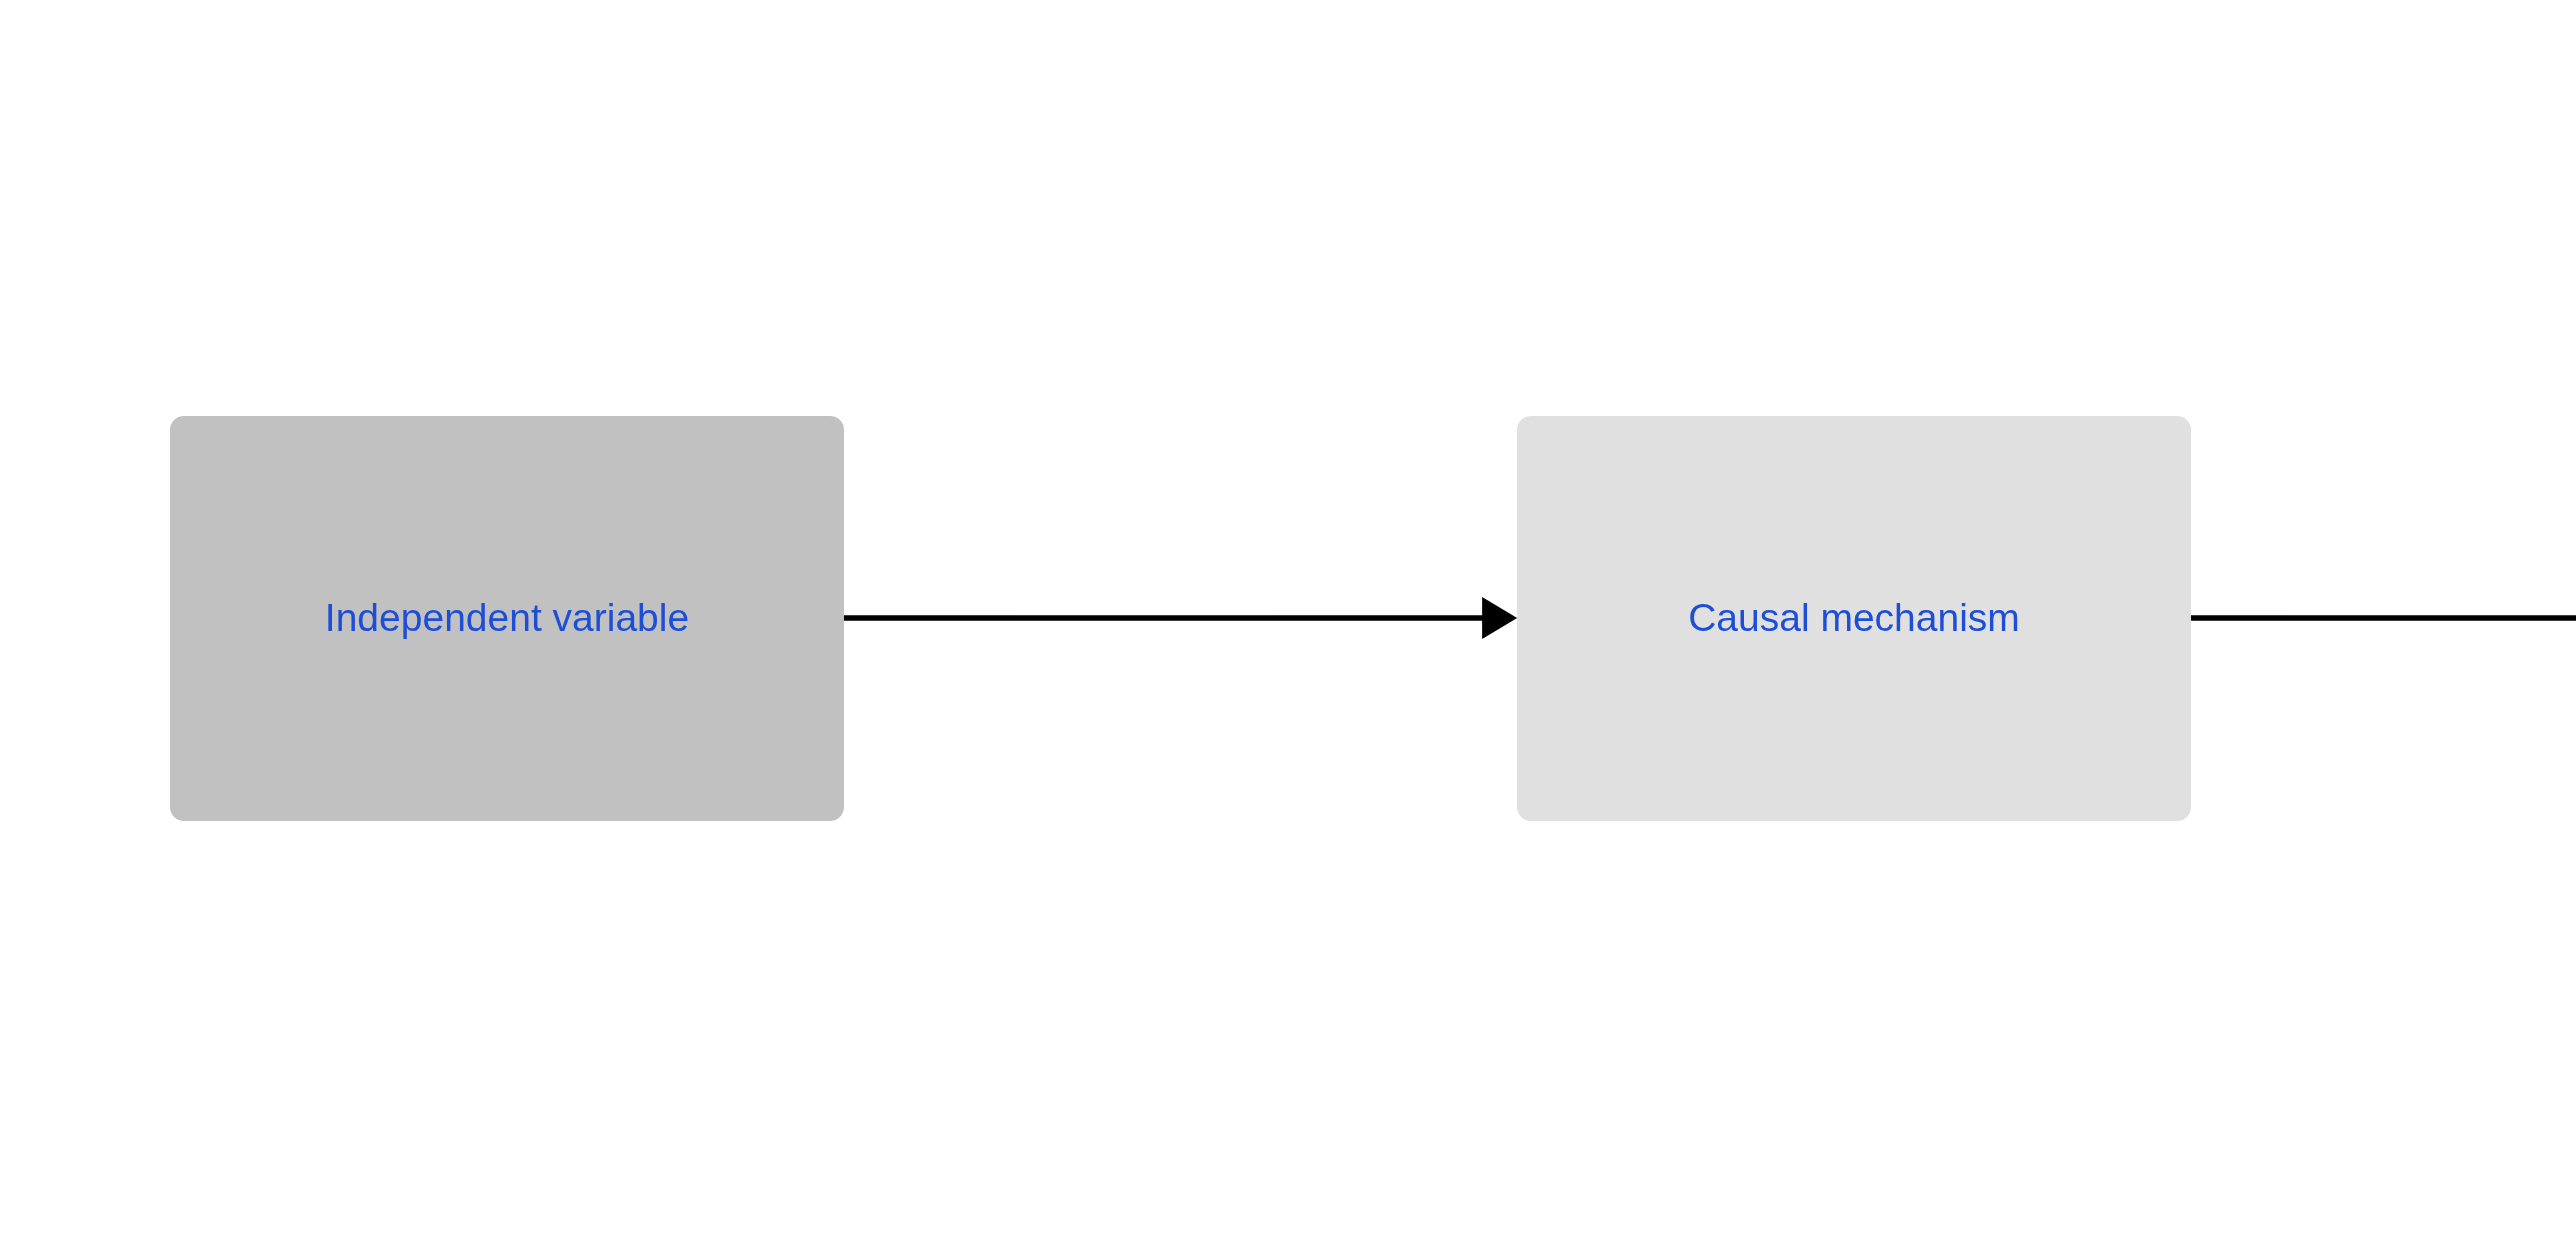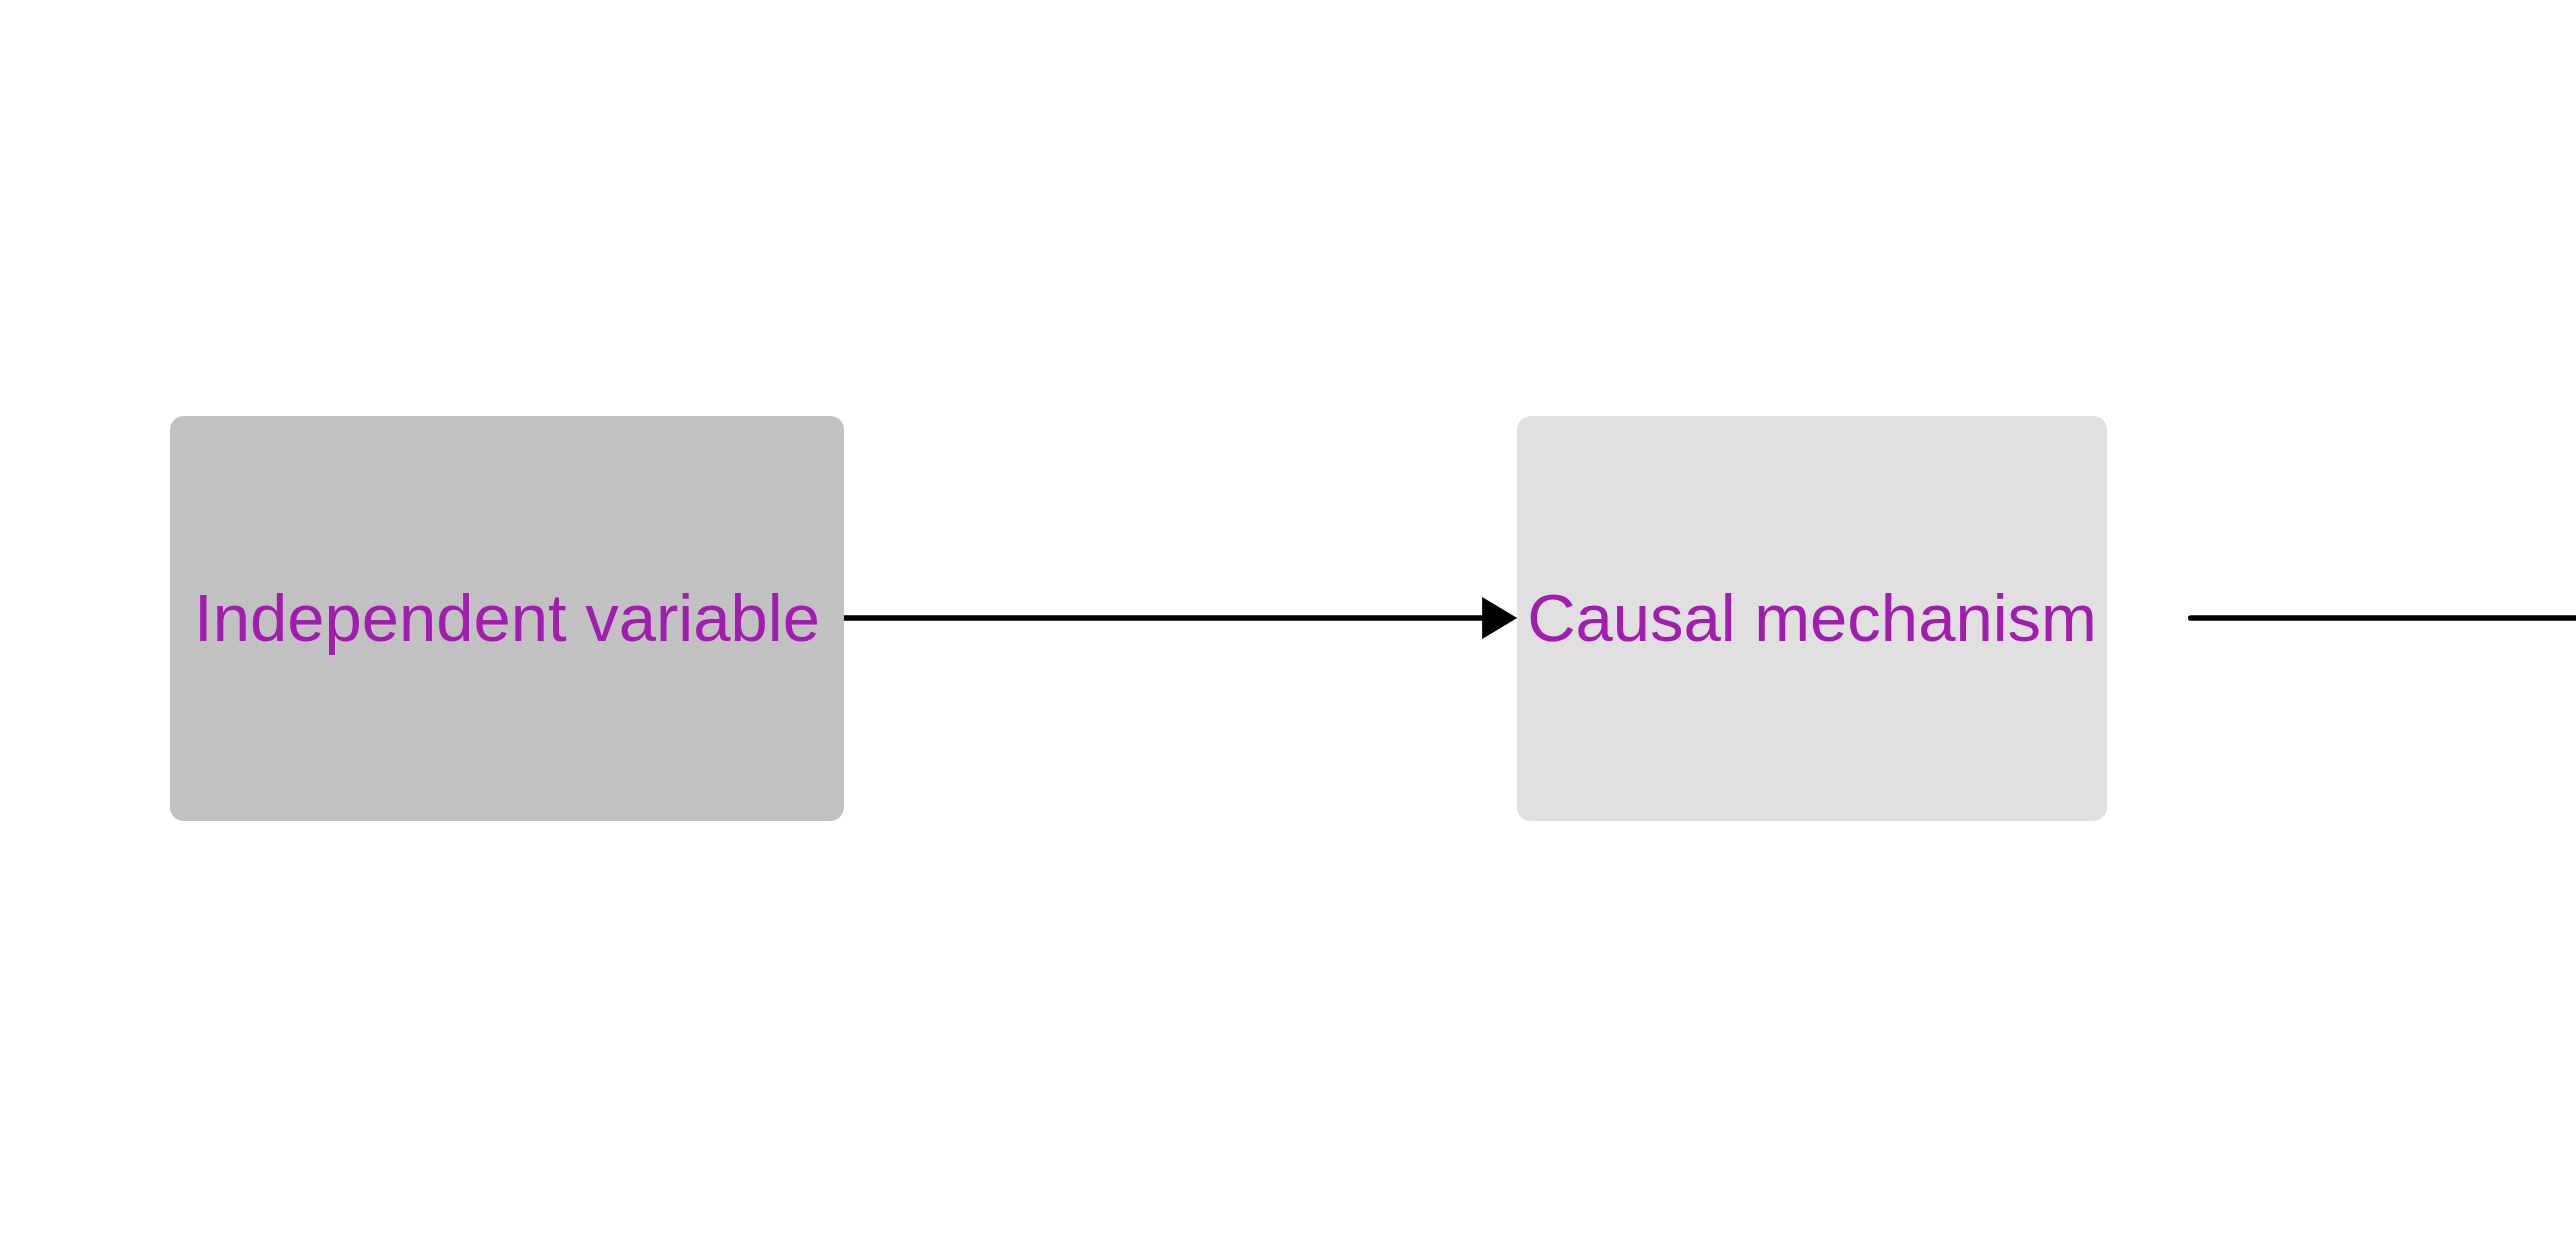--- a/index.html
+++ b/index.html
@@ -30,27 +30,27 @@
     position: absolute;
     top: 416px;
     height: 405px;
     border-radius: 14px;
     display: flex;
     align-items: center;
     justify-content: center;
     text-align: center;
   }
   .node-label {
-    font-size: 67px;
+    font-size: 39px;
     line-height: 1.2;
-    color: #a21caf;
+    color: #1d4ed8;
     white-space: nowrap;
   }
   #node-independent { left: 170px;  width: 674px; }
-  #node-mechanism   { left: 1517px; width: 590px; }
+  #node-mechanism   { left: 1517px; width: 674px; }
 </style>
 </head>
 <body>
 
 <div class="canvas">
 
   <svg class="edges-layer" viewBox="0 0 7200 2400" xmlns="http://www.w3.org/2000/svg">
     <g>
       <line x1="1637" y1="1200" x2="2890" y2="1200" stroke-width="11" stroke-linecap="round" stroke="#000000"></line>
       <polygon points="2877,1159 2945,1200 2877,1241" stroke-width="8" stroke-linejoin="round" fill="#000000"></polygon>

